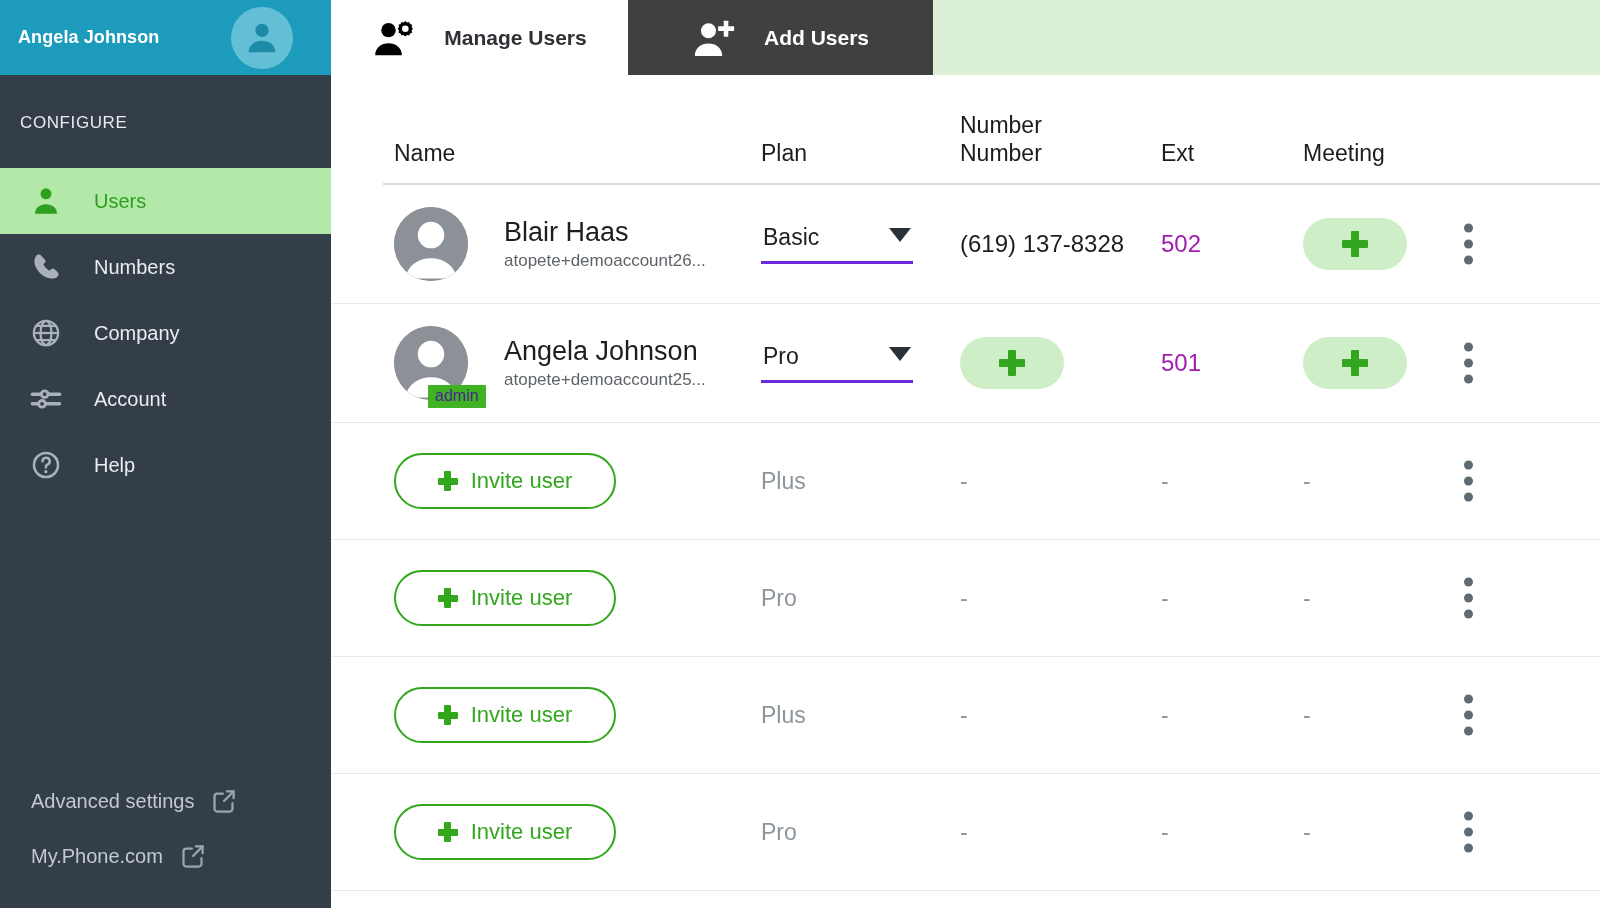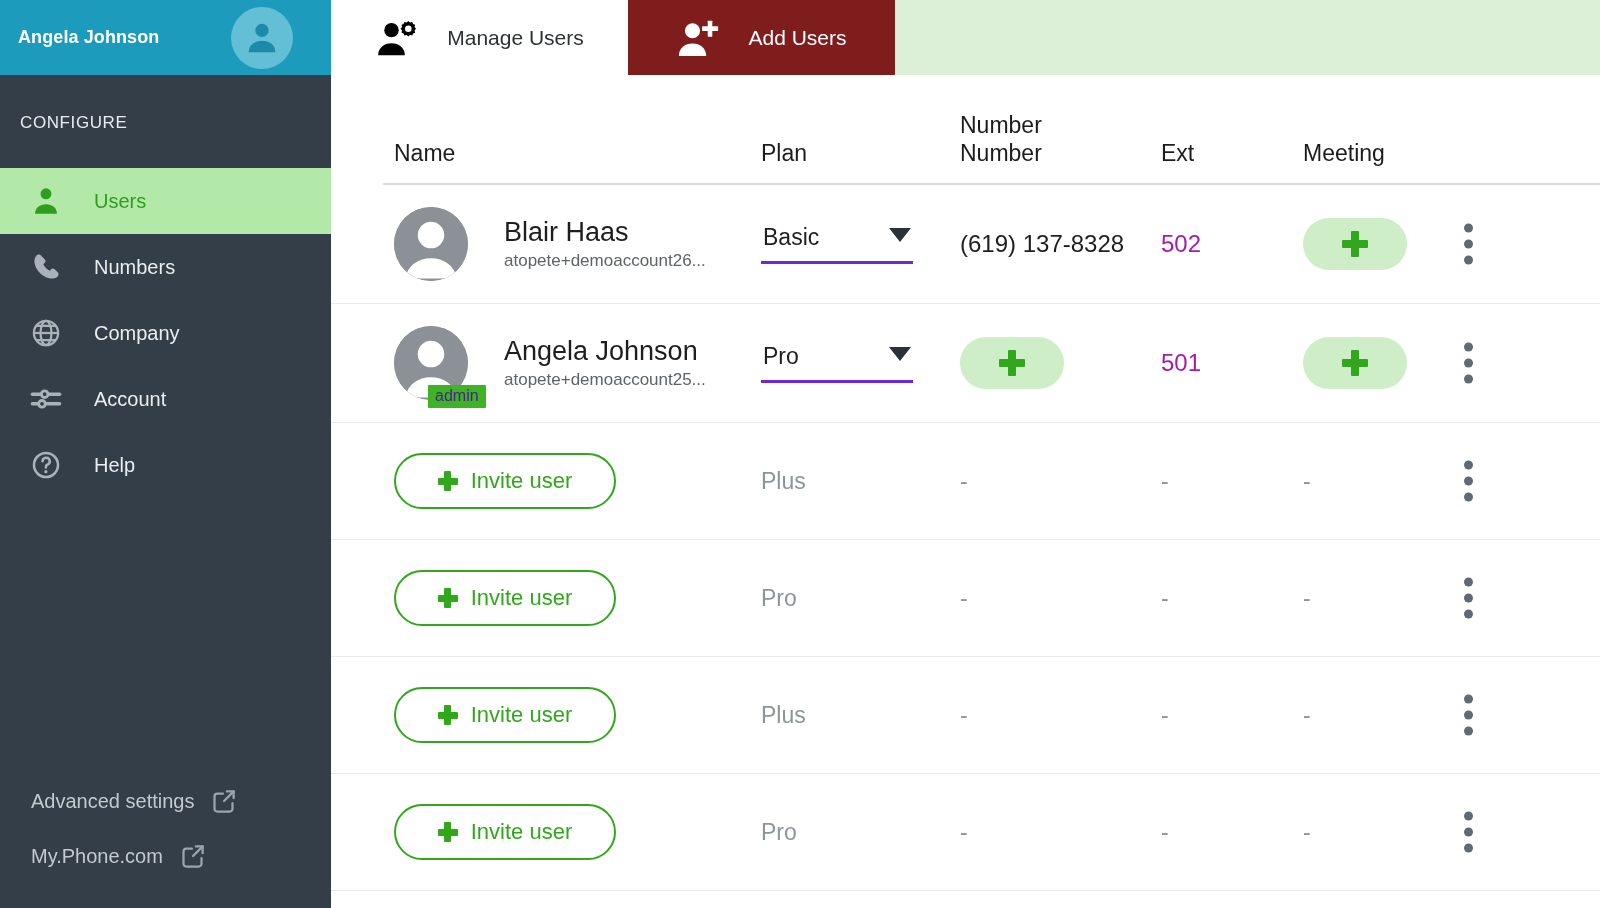--- a/index.html
+++ b/index.html
@@ -70,29 +70,29 @@
   .main {
     flex:1; height:908px; position:relative; background:#ffffff;
     overflow:hidden;
   }
   .tabs {
     height:75px; display:flex; align-items:stretch;
     background:#dcf0d8;
   }
   .tab {
     display:flex; align-items:center; justify-content:center;
-    font-size:21px; gap:28px;
+    font-size:21px; gap:28px;font-weight:bold;
   }
   .tab-manage {
     background:#ffffff; color:#2e3135; width:297px;
   }
   .tab-manage .tab-icon { color:#000; display:flex; }
   .tab-manage .tab-icon svg { width:44px; height:38px; }
   .tab-add {
-    background:#7f1d1d; color:#ffffff; width:267px;
+    background:#404040; color:#ffffff; width:305px;
   }
   .tab-add .tab-icon { color:#fff; display:flex; }
   .tab-add .tab-icon svg { width:44px; height:38px; }
   .tabs-filler { flex:1; background:#dcf0d8; }
 
   
   .table-head {
     height:110px; position:relative;
   }
   .th {

